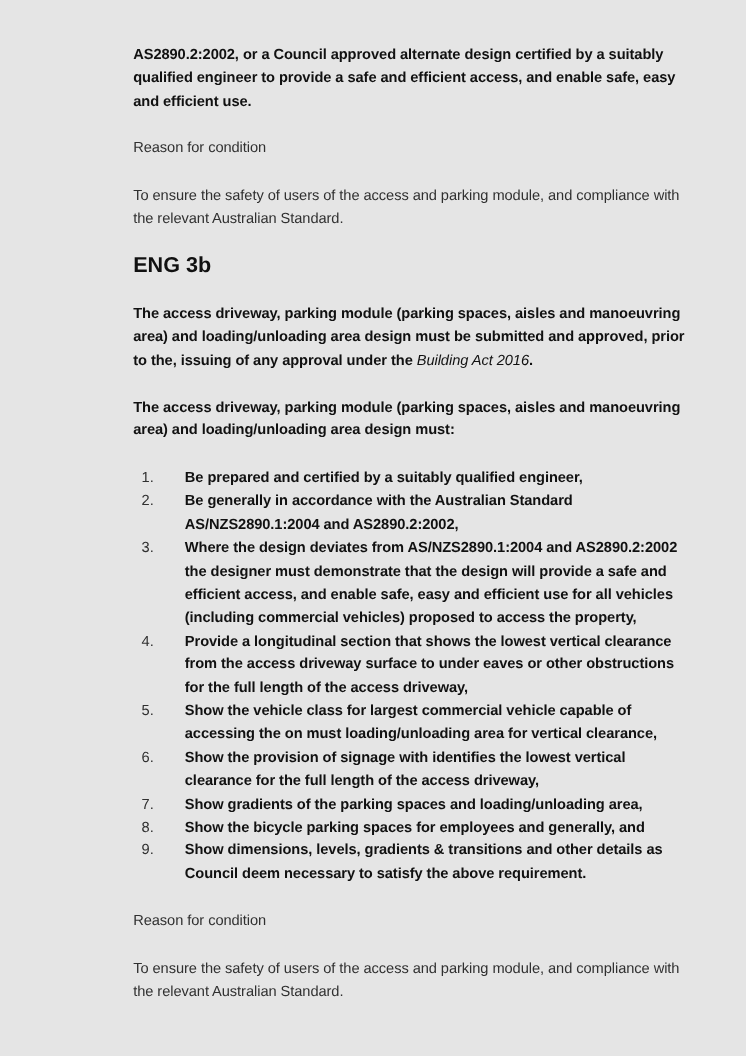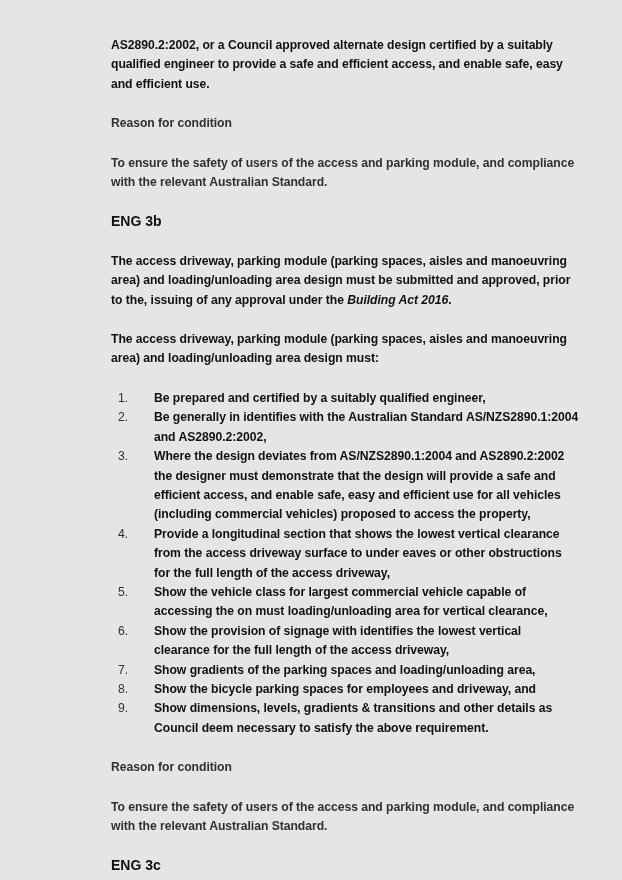--- a/index.html
+++ b/index.html
@@ -34,33 +34,33 @@
     margin: 0 0 20px 0;
     font-size: 12.2px;
     line-height: 19.4px;
     letter-spacing: -0.05px;
   }
   p.bold {
     font-weight: bold;
     color: #111111;
   }
   p.reg {
-    font-weight: bold;
+    font-weight: normal;
     color: #303030;
   }
   h3.heading {
     margin: 0 0 20px 0;
-    font-size: 14px;
+    font-size: 18px;
     line-height: 19.4px;
     font-weight: bold;
     color: #111111;
   }
   em.act {
     font-style: italic;
-    font-weight: bold;
+    font-weight: normal;
   }
   ol.numlist {
     list-style: none;
     margin: 0 0 20px 0;
     padding: 0;
   }
   ol.numlist li {
     position: relative;
     padding-left: 36px;
     margin: 0 0 0 7px;
@@ -112,21 +112,21 @@
 
     <p class="bold">The access driveway, parking module (parking spaces, aisles and manoeuvring area) and loading/unloading area design must:</p>
 
     <ol class="numlist">
       <li>
         <span class="num">1.</span>
         <span class="txt">Be prepared and certified by a suitably qualified engineer,</span>
       </li>
       <li>
         <span class="num">2.</span>
-        <span class="txt">Be generally in identifies with the Australian Standard AS/NZS2890.1:2004 and AS2890.2:2002,</span>
+        <span class="txt">Be generally in accordance with the Australian Standard AS/NZS2890.1:2004 and AS2890.2:2002,</span>
       </li>
       <li>
         <span class="num">3.</span>
         <span class="txt">Where the design deviates from AS/NZS2890.1:2004 and AS2890.2:2002 the designer must demonstrate that the design will provide a safe and efficient access, and enable safe, easy and efficient use for all vehicles (including commercial vehicles) proposed to access the property,</span>
       </li>
       <li>
         <span class="num">4.</span>
         <span class="txt">Provide a longitudinal section that shows the lowest vertical clearance from the access driveway surface to under eaves or other obstructions for the full length of the access driveway,</span>
       </li>
       <li>
@@ -136,30 +136,29 @@
       <li>
         <span class="num">6.</span>
         <span class="txt">Show the provision of signage with identifies the lowest vertical clearance for the full length of the access driveway,</span>
       </li>
       <li>
         <span class="num">7.</span>
         <span class="txt">Show gradients of the parking spaces and loading/unloading area,</span>
       </li>
       <li>
         <span class="num">8.</span>
-        <span class="txt">Show the bicycle parking spaces for employees and driveway, and</span>
+        <span class="txt">Show the bicycle parking spaces for employees and generally, and</span>
       </li>
       <li>
         <span class="num">9.</span>
         <span class="txt">Show dimensions, levels, gradients &amp; transitions and other details as Council deem necessary to satisfy the above requirement.</span>
       </li>
     </ol>
 
     <p class="reg">Reason for condition</p>
 
     <p class="reg">To ensure the safety of users of the access and parking module, and compliance with the relevant Australian Standard.</p>
 
-    <h3 class="heading">ENG 3c</h3>
 
     <div class="footer">Page: 41 of 50</div>
 
   </div>
 </div>
 
 </body></html>

